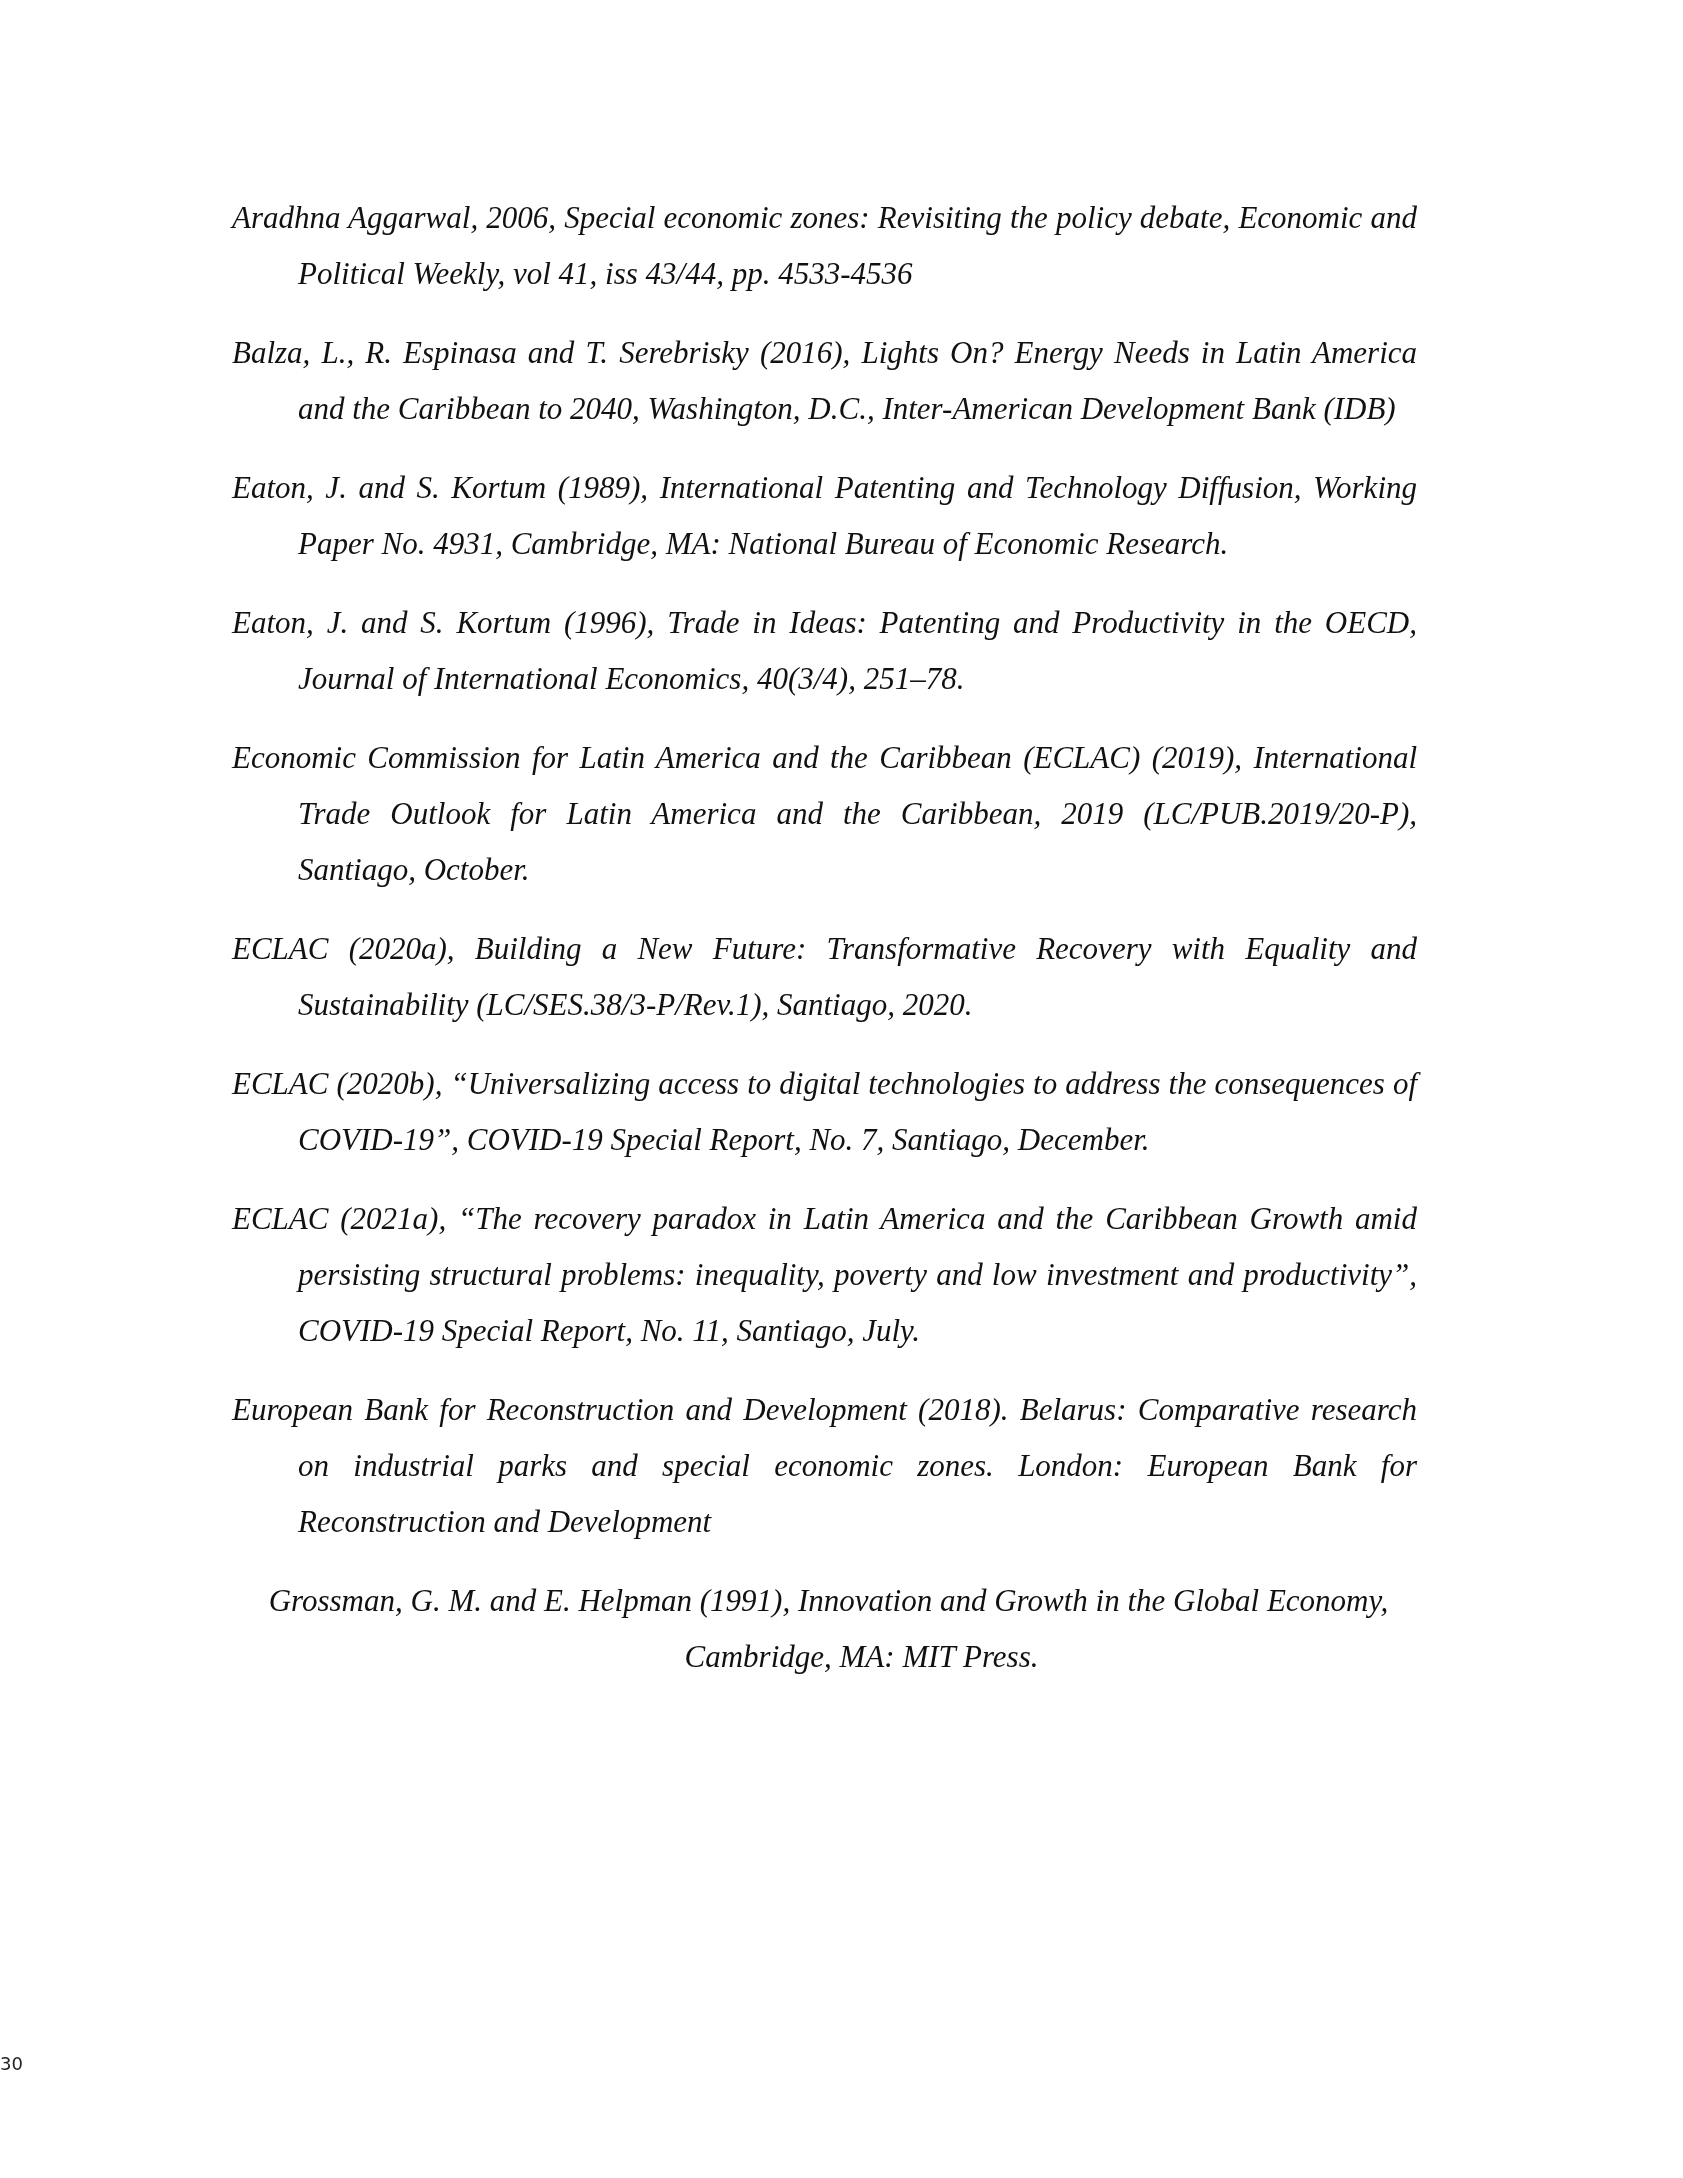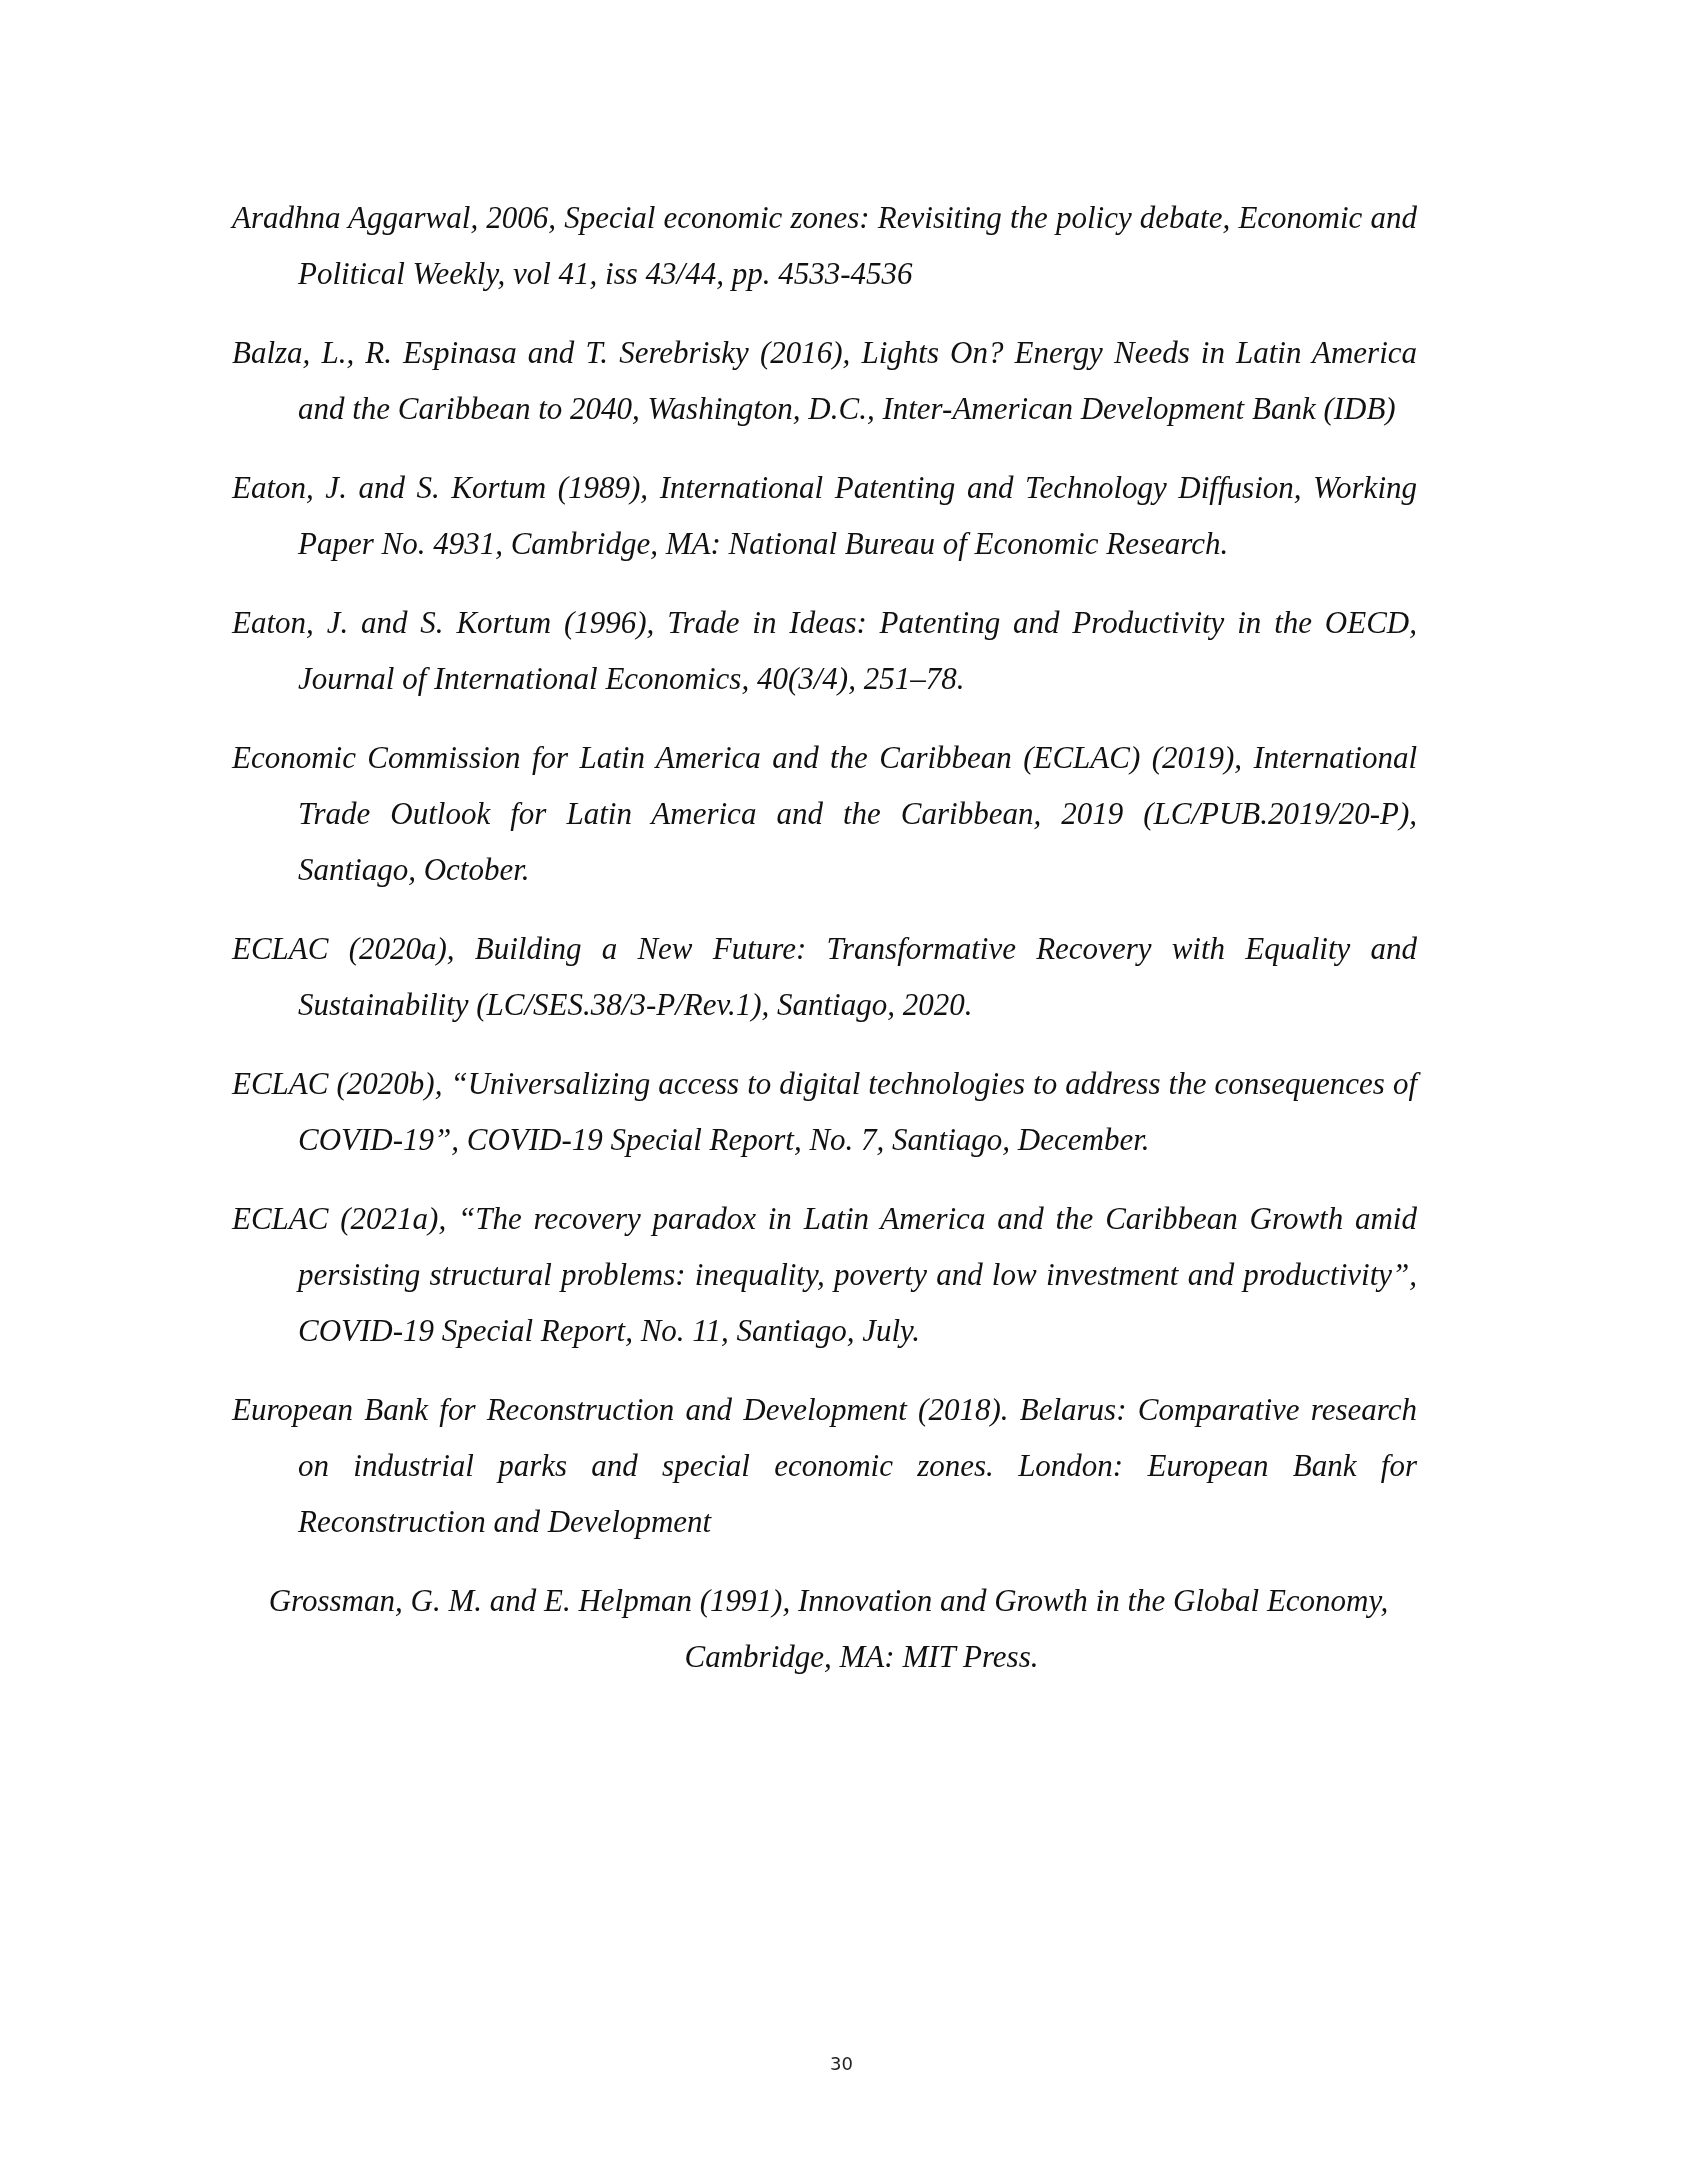--- a/index.html
+++ b/index.html
@@ -43,21 +43,21 @@
   }
   .ref.last {
     text-align: center;
     margin-right: -8px;
   }
   .page-number {
     position: absolute;
     left: 0;
     width: 1683px;
     top: 2052px;
-    text-align: center;
+    text-align: left;
     font-family: "DejaVu Sans", "Liberation Sans", sans-serif;
     font-size: 18px;
     line-height: 24px;
     color: #222222;
   }
 </style>
 </head>
 <body>
 
 <div class="page">

